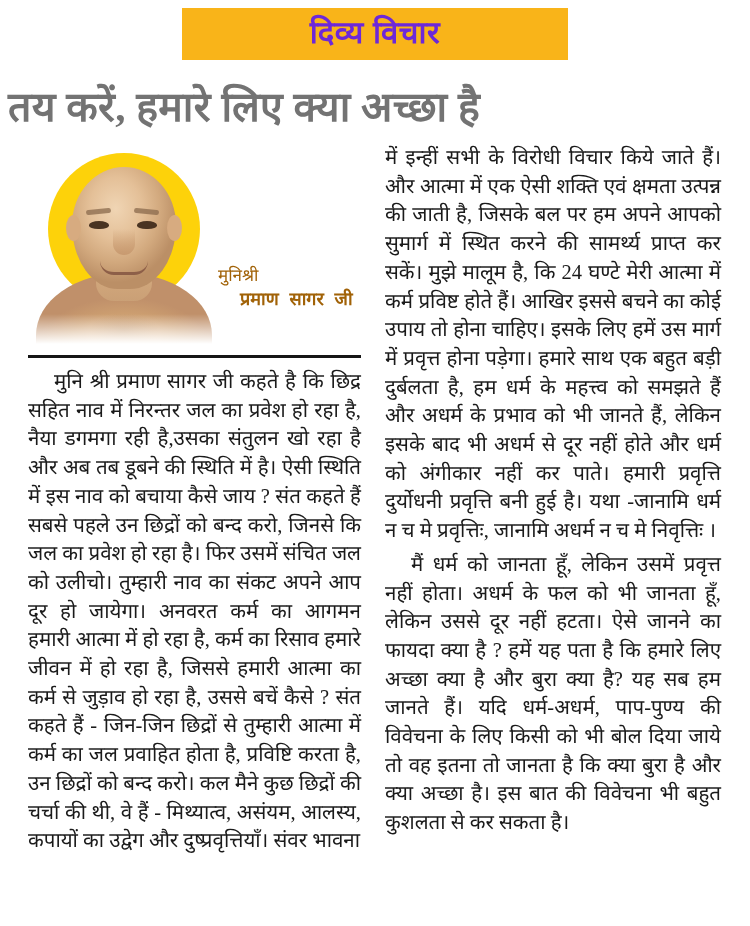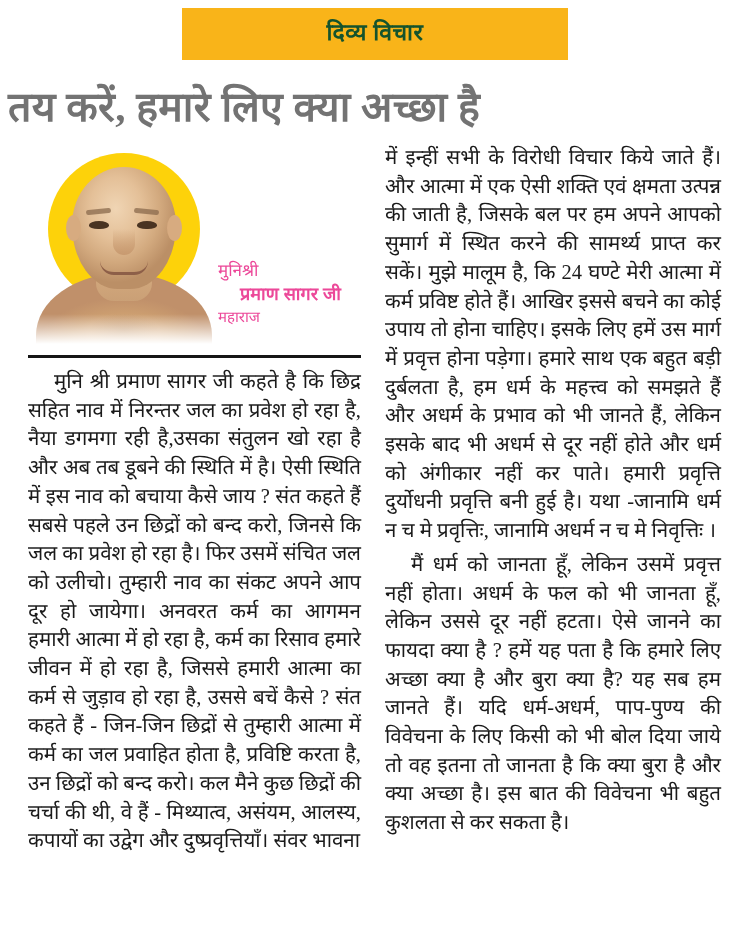--- a/index.html
+++ b/index.html
@@ -36,25 +36,25 @@
     left: 182px;
     top: 0;
     width: 386px;
     height: 52px;
     background: #f9b419;
     display: flex;
     align-items: center;
     justify-content: center;
   }
   .banner-title {
-    font-family: Liberation Serif, serif;
+    font-family: Liberation Sans, sans-serif;
     font-weight: 700;
-    font-size: 23px;
+    font-size: 31px;
     line-height: 1;
-    color: #14532d;
+    color: #6d28d9;
     letter-spacing: 0.5px;
     padding-bottom: 4px;
   }
 
   
   .headline {
     position: absolute;
     left: 8px;
     top: 80px;
     width: 750px;
@@ -213,24 +213,24 @@
     left: 0;
     bottom: 0;
     width: 180px;
     height: 34px;
     background: linear-gradient(180deg, rgba(255,255,255,0) 0%, #ffffff 88%);
   }
 
   .byline {
     position: absolute;
     left: 190px;
-    top: 116px;
+    top: 122px;
     width: 145px;
-    font-family: Liberation Sans, sans-serif;
-    color: #ec4899;
+    font-family: Liberation Mono, monospace;
+    color: #a16207;
   }
   .byline .b1 { font-size: 17px; line-height: 23px; font-weight: 400; }
   .byline .b2 { font-size: 18px; line-height: 24px; font-weight: 700; white-space: nowrap; margin-left: 22px; }
   .byline .b3 { font-size: 15px; line-height: 21px; font-weight: 400; }
 
   .rule {
     position: absolute;
     left: 0;
     top: 212px;
     width: 333px;
@@ -297,21 +297,20 @@
             <div class="nose"></div>
             <div class="mouth"></div>
             <div class="chest-shade"></div>
           </div>
           <div class="fade-bottom"></div>
         </div>
 
         <div class="byline">
           <div class="b1">मुनिश्री</div>
           <div class="b2">प्रमाण सागर जी</div>
-          <div class="b3">महाराज</div>
         </div>
 
         <div class="rule"></div>
       </div>
 
       <div class="body-text">
         <p class="indent">मुनि श्री प्रमाण सागर जी कहते है कि छिद्र सहित नाव में निरन्तर जल का प्रवेश हो रहा है, नैया डगमगा रही है,उसका संतुलन खो रहा है और अब तब डूबने की स्थिति में है। ऐसी स्थिति में इस नाव को बचाया कैसे जाय ? संत कहते हैं सबसे पहले उन छिद्रों को बन्द करो, जिनसे कि जल का प्रवेश हो रहा है। फिर उसमें संचित जल को उलीचो। तुम्हारी नाव का संकट अपने आप दूर हो जायेगा। अनवरत कर्म का आगमन हमारी आत्मा में हो रहा है, कर्म का रिसाव हमारे जीवन में हो रहा है, जिससे हमारी आत्मा का कर्म से जुड़ाव हो रहा है, उससे बचें कैसे ? संत कहते हैं - जिन-जिन छिद्रों से तुम्हारी आत्मा में कर्म का जल प्रवाहित होता है, प्रविष्टि करता है, उन छिद्रों को बन्द करो। कल मैने कुछ छिद्रों की चर्चा की थी, वे हैं - मिथ्यात्व, असंयम, आलस्य, कपायों का उद्वेग और दुष्प्रवृत्तियाँ। संवर भावना</p>
       </div>
     </div>
 

